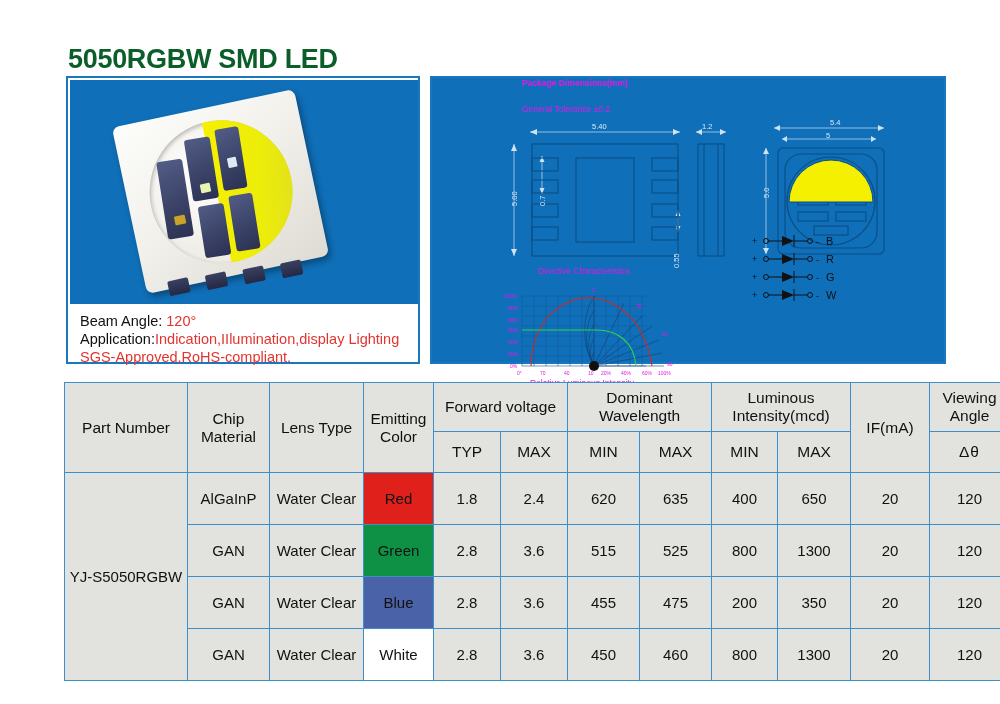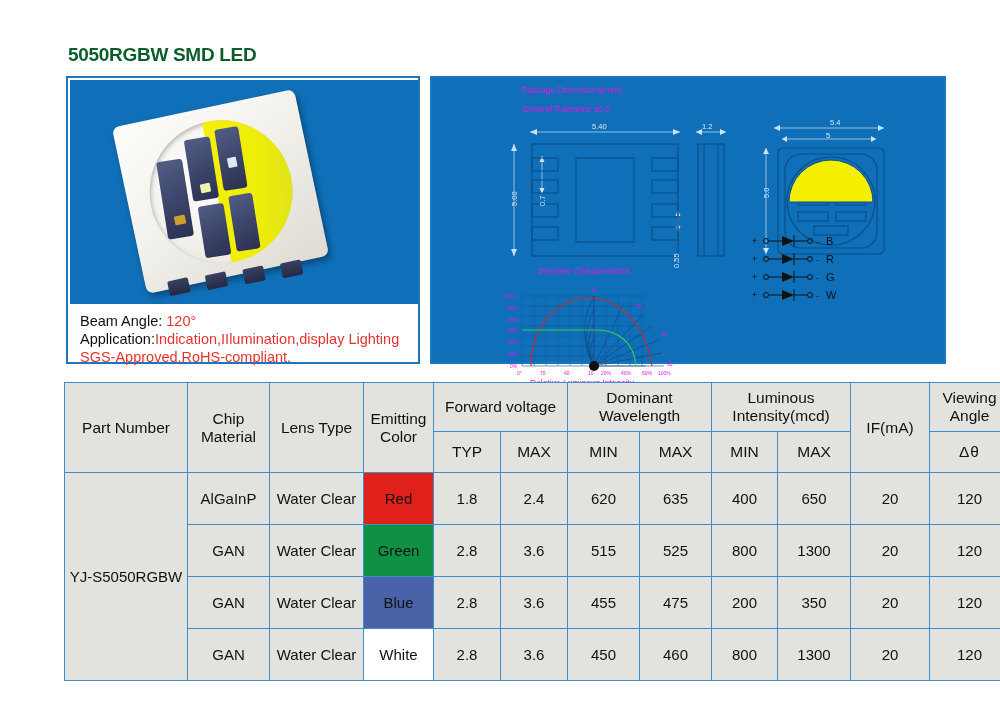--- a/index.html
+++ b/index.html
@@ -8,21 +8,21 @@
     background:#ffffff;
     font-family:"Liberation Sans", sans-serif;
     position:relative;
     overflow:hidden;
   }
   .page{position:absolute;left:0;top:0;width:1000px;height:704px;}
 
   
   .title{
     position:absolute;left:68px;top:44px;
-    font-size:19px;font-weight:bold;letter-spacing:-0.3px;
+    font-size:27px;font-weight:bold;letter-spacing:-0.3px;
     color:#0b5e2a;
     font-family:"Liberation Sans", sans-serif;
   }
 
   
   .photo-panel{
     position:absolute;left:66px;top:76px;width:354px;height:288px;
     border:2px solid #1b77bd;background:#ffffff;box-sizing:border-box;
   }
   .photo-area{
@@ -150,21 +150,21 @@
         <span>Beam Angle:</span>
         <span class="cap-red">120°</span>
       </div>
       <div><span>Application:</span><span class="cap-red">Indication,IIlumination,display Lighting</span></div>
       <div class="cap-red">SGS-Approved,RoHS-compliant.</div>
     </div>
   </div>
 
   <div class="tech-panel">
 
-    <div class="tp-label" style="left:90px;top:7px;">Package Dimensions(mm)</div>
+    <div class="tp-label" style="left:90px;top:0;font-weight:bold;">Package Dimensions(mm)</div>
     <div class="tp-label" style="left:90px;top:26px;">General Tolerance ±0.2</div>
 
     <svg width="230" height="150" style="position:absolute;left:60px;top:36px;">
       <g stroke="#cfe2f3" stroke-width="0.7" fill="none">
         <line x1="38" y1="18" x2="188" y2="18"></line>
         <path d="M38 18 l7 -3 v6 z" fill="#cfe2f3" stroke="none"></path>
         <path d="M188 18 l-7 -3 v6 z" fill="#cfe2f3" stroke="none"></path>
         <line x1="22" y1="30" x2="22" y2="142"></line>
         <path d="M22 30 l-3 7 h6 z" fill="#cfe2f3" stroke="none"></path>
         <path d="M22 142 l-3 -7 h6 z" fill="#cfe2f3" stroke="none"></path>

